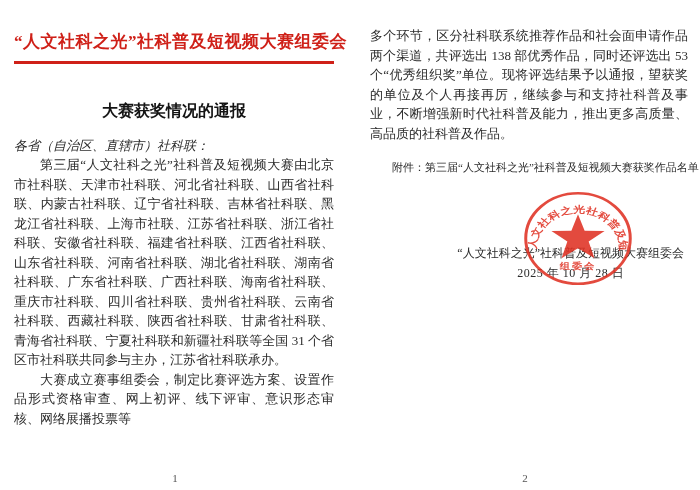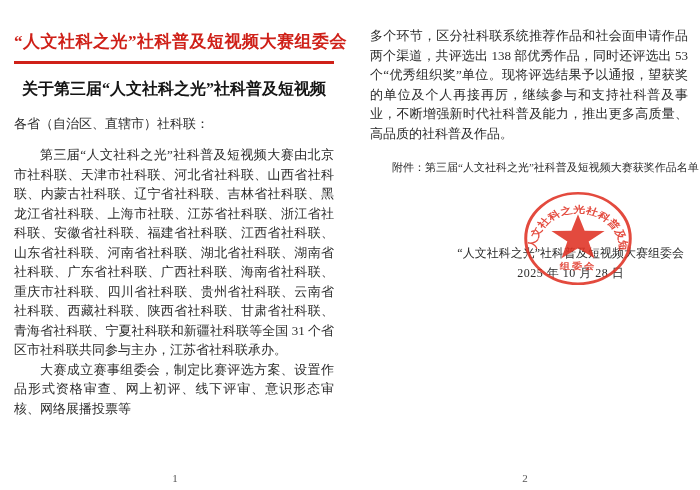--- a/index.html
+++ b/index.html
@@ -21,21 +21,21 @@
   .letterhead{
     color:var(--accent-red);font-weight:bold;font-size:17px;
     text-align:center;letter-spacing:0.5px;white-space:nowrap;
   }
   .red-rule{height:2.5px;background:var(--accent-red);margin-top:8px;}
   .doc-title{
     margin:14px 6px 0;font-size:16px;line-height:22px;text-align:center;
     font-weight:bold;color:#141414;
   }
   .body-text{font-size:13px;line-height:19.5px;text-align:justify;color:var(--ink);}
-  .salutation{margin:14px 0 12px;}
+  .salutation{margin:14px 0 0;font-style:italic;}
   .para{margin:0;text-indent:2em;}
   .cont{text-indent:0;}
   .attach{margin-top:15px;text-indent:2em;white-space:nowrap;font-size:11px;font-family:Liberation Serif, serif;}
   .pageno{
     position:absolute;bottom:6px;left:0;width:100%;text-align:center;
     font-size:11px;color:#555;
   }
 
   .sig-wrap{
     position:absolute;top:243px;right:16px;text-align:center;
@@ -49,21 +49,22 @@
 </style>
 </head>
 <body>
 
 <div class="sheet">
 
   <div class="page page-1">
     <div class="letterhead">“人文社科之光”社科普及短视频大赛组委会</div>
     <div class="red-rule"></div>
     <div class="doc-title">
-      <span>关于第三届“人文社科之光”社科普及短视频</span><br>
+      <br>
+      <span>大赛获奖情况的通报</span>
     </div>
     <p class="body-text salutation">各省（自治区、直辖市）社科联：</p>
     <p class="body-text para">第三届“人文社科之光”社科普及短视频大赛由北京市社科联、天津市社科联、河北省社科联、山西省社科联、内蒙古社科联、辽宁省社科联、吉林省社科联、黑龙江省社科联、上海市社联、江苏省社科联、浙江省社科联、安徽省社科联、福建省社科联、江西省社科联、山东省社科联、河南省社科联、湖北省社科联、湖南省社科联、广东省社科联、广西社科联、海南省社科联、重庆市社科联、四川省社科联、贵州省社科联、云南省社科联、西藏社科联、陕西省社科联、甘肃省社科联、青海省社科联、宁夏社科联和新疆社科联等全国 31 个省区市社科联共同参与主办，江苏省社科联承办。</p>
     <p class="body-text para">大赛成立赛事组委会，制定比赛评选方案、设置作品形式资格审查、网上初评、线下评审、意识形态审核、网络展播投票等</p>
     <div class="pageno">1</div>
   </div>
 
   <div class="page page-2">
     <p class="body-text para cont">多个环节，区分社科联系统推荐作品和社会面申请作品两个渠道，共评选出 138 部优秀作品，同时还评选出 53 个“优秀组织奖”单位。现将评选结果予以通报，望获奖的单位及个人再接再厉，继续参与和支持社科普及事业，不断增强新时代社科普及能力，推出更多高质量、高品质的社科普及作品。</p>
     <p class="body-text attach">附件：第三届“人文社科之光”社科普及短视频大赛获奖作品名单</p>

